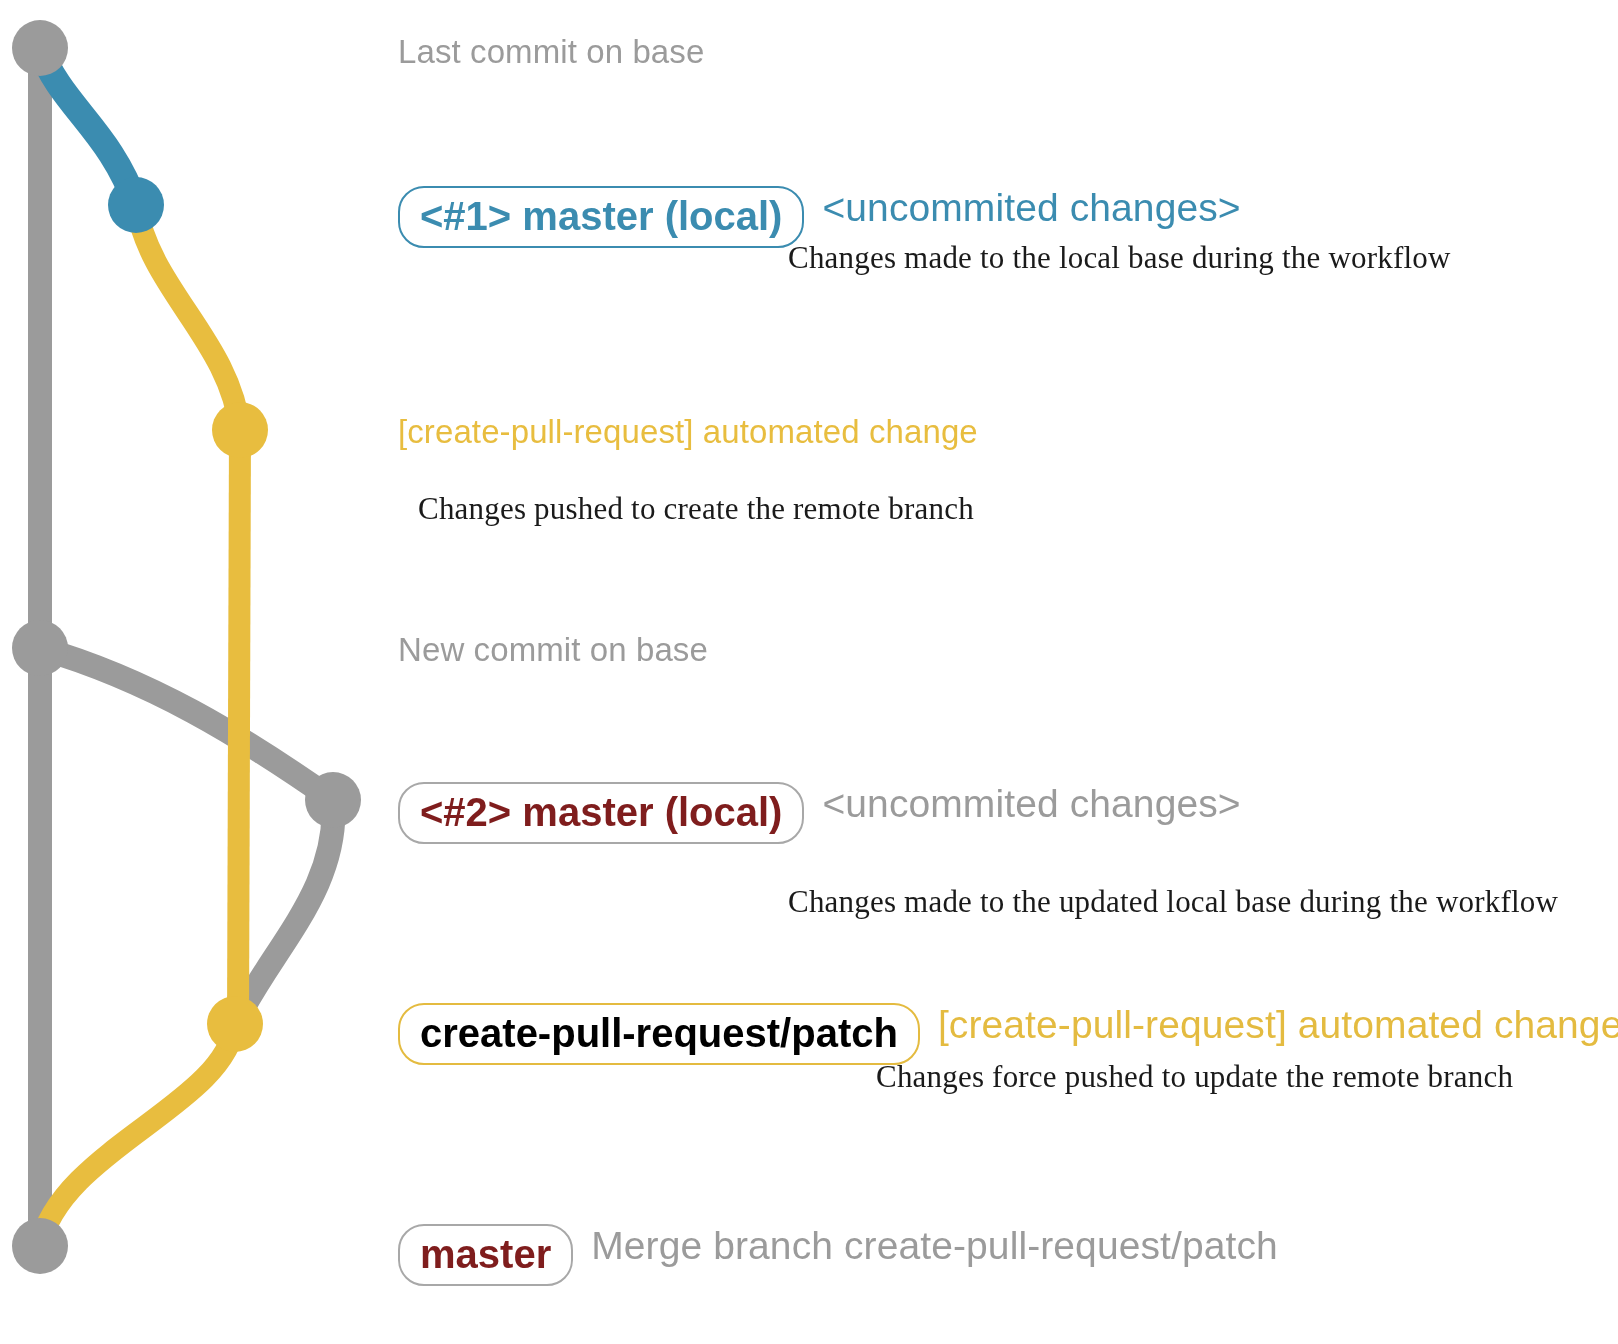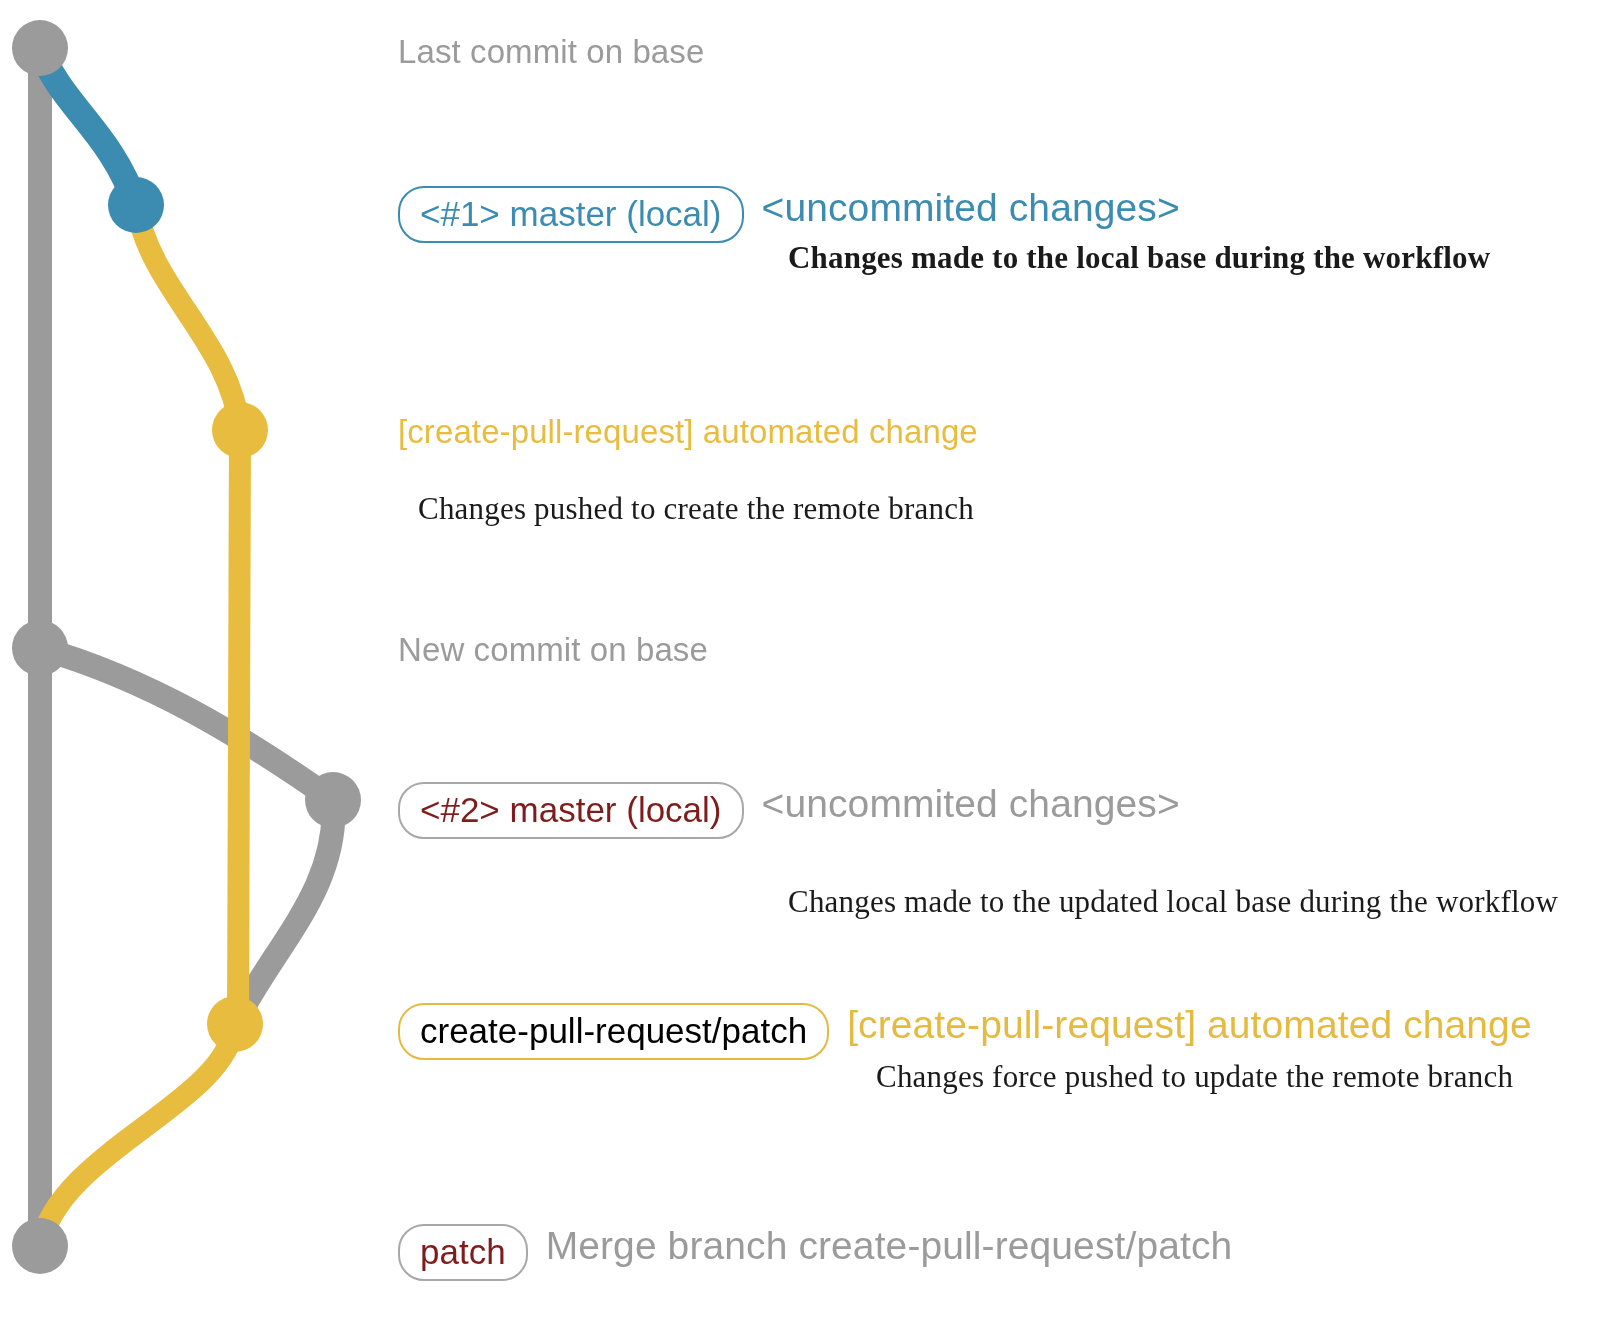--- a/index.html
+++ b/index.html
@@ -55,22 +55,22 @@
   .pill {
     display: inline-flex;
     align-items: center;
     justify-content: center;
     box-sizing: border-box;
     border-radius: 26px;
     border-style: solid;
     border-width: 2.5px;
     padding: 8px 20px 10px 20px;
     font-family: "Liberation Sans", sans-serif;
-    font-size: 35px;
-    font-weight: 400;
+    font-size: 40px;
+    font-weight: 700;
     line-height: 1;
     background: #ffffff;
   }
   .pill.blue   { border-color: #3b8cb0; color: #3b8cb0; }
   .pill.gray   { border-color: #a8a8a8; color: #7f1d1d; }
   .pill.yellow { border-color: #e4bb40; color: #000000; }
 
   
   .subject {
     font-family: "Liberation Sans", sans-serif;
@@ -125,21 +125,21 @@
 <div class="labels-layer">
 
   <div class="row" style="left:398px; top:33px;">
     <span class="heading gray">Last commit on base</span>
   </div>
 
   <div class="row" style="left:398px; top:186px;">
     <span class="pill blue">&lt;#1&gt; master (local)</span>
     <span class="subject blue">&lt;uncommited changes&gt;</span>
   </div>
-  <div class="note" style="left:788px; top:240px;font-weight:bold;">Changes made to the local base during the workflow</div>
+  <div class="note" style="left:788px; top:240px;">Changes made to the local base during the workflow</div>
 
   <div class="row" style="left:398px; top:413px;">
     <span class="heading yellow">[create-pull-request] automated change</span>
   </div>
   <div class="note" style="left:418px; top:460px;margin-top:31px;">Changes pushed to create the remote branch</div>
 
   <div class="row" style="left:398px; top:631px;">
     <span class="heading gray">New commit on base</span>
   </div>
 
@@ -149,17 +149,17 @@
   </div>
   <div class="note" style="left:788px; top:836px;margin-top:48px;">Changes made to the updated local base during the workflow</div>
 
   <div class="row" style="left:398px; top:1003px;">
     <span class="pill yellow">create-pull-request/patch</span>
     <span class="subject yellow">[create-pull-request] automated change</span>
   </div>
   <div class="note" style="left:876px; top:1059px;">Changes force pushed to update the remote branch</div>
 
   <div class="row" style="left:398px; top:1224px;">
-    <span class="pill gray">patch</span>
+    <span class="pill gray">master</span>
     <span class="subject gray">Merge branch create-pull-request/patch</span>
   </div>
 
 </div>
 
 </body></html>

